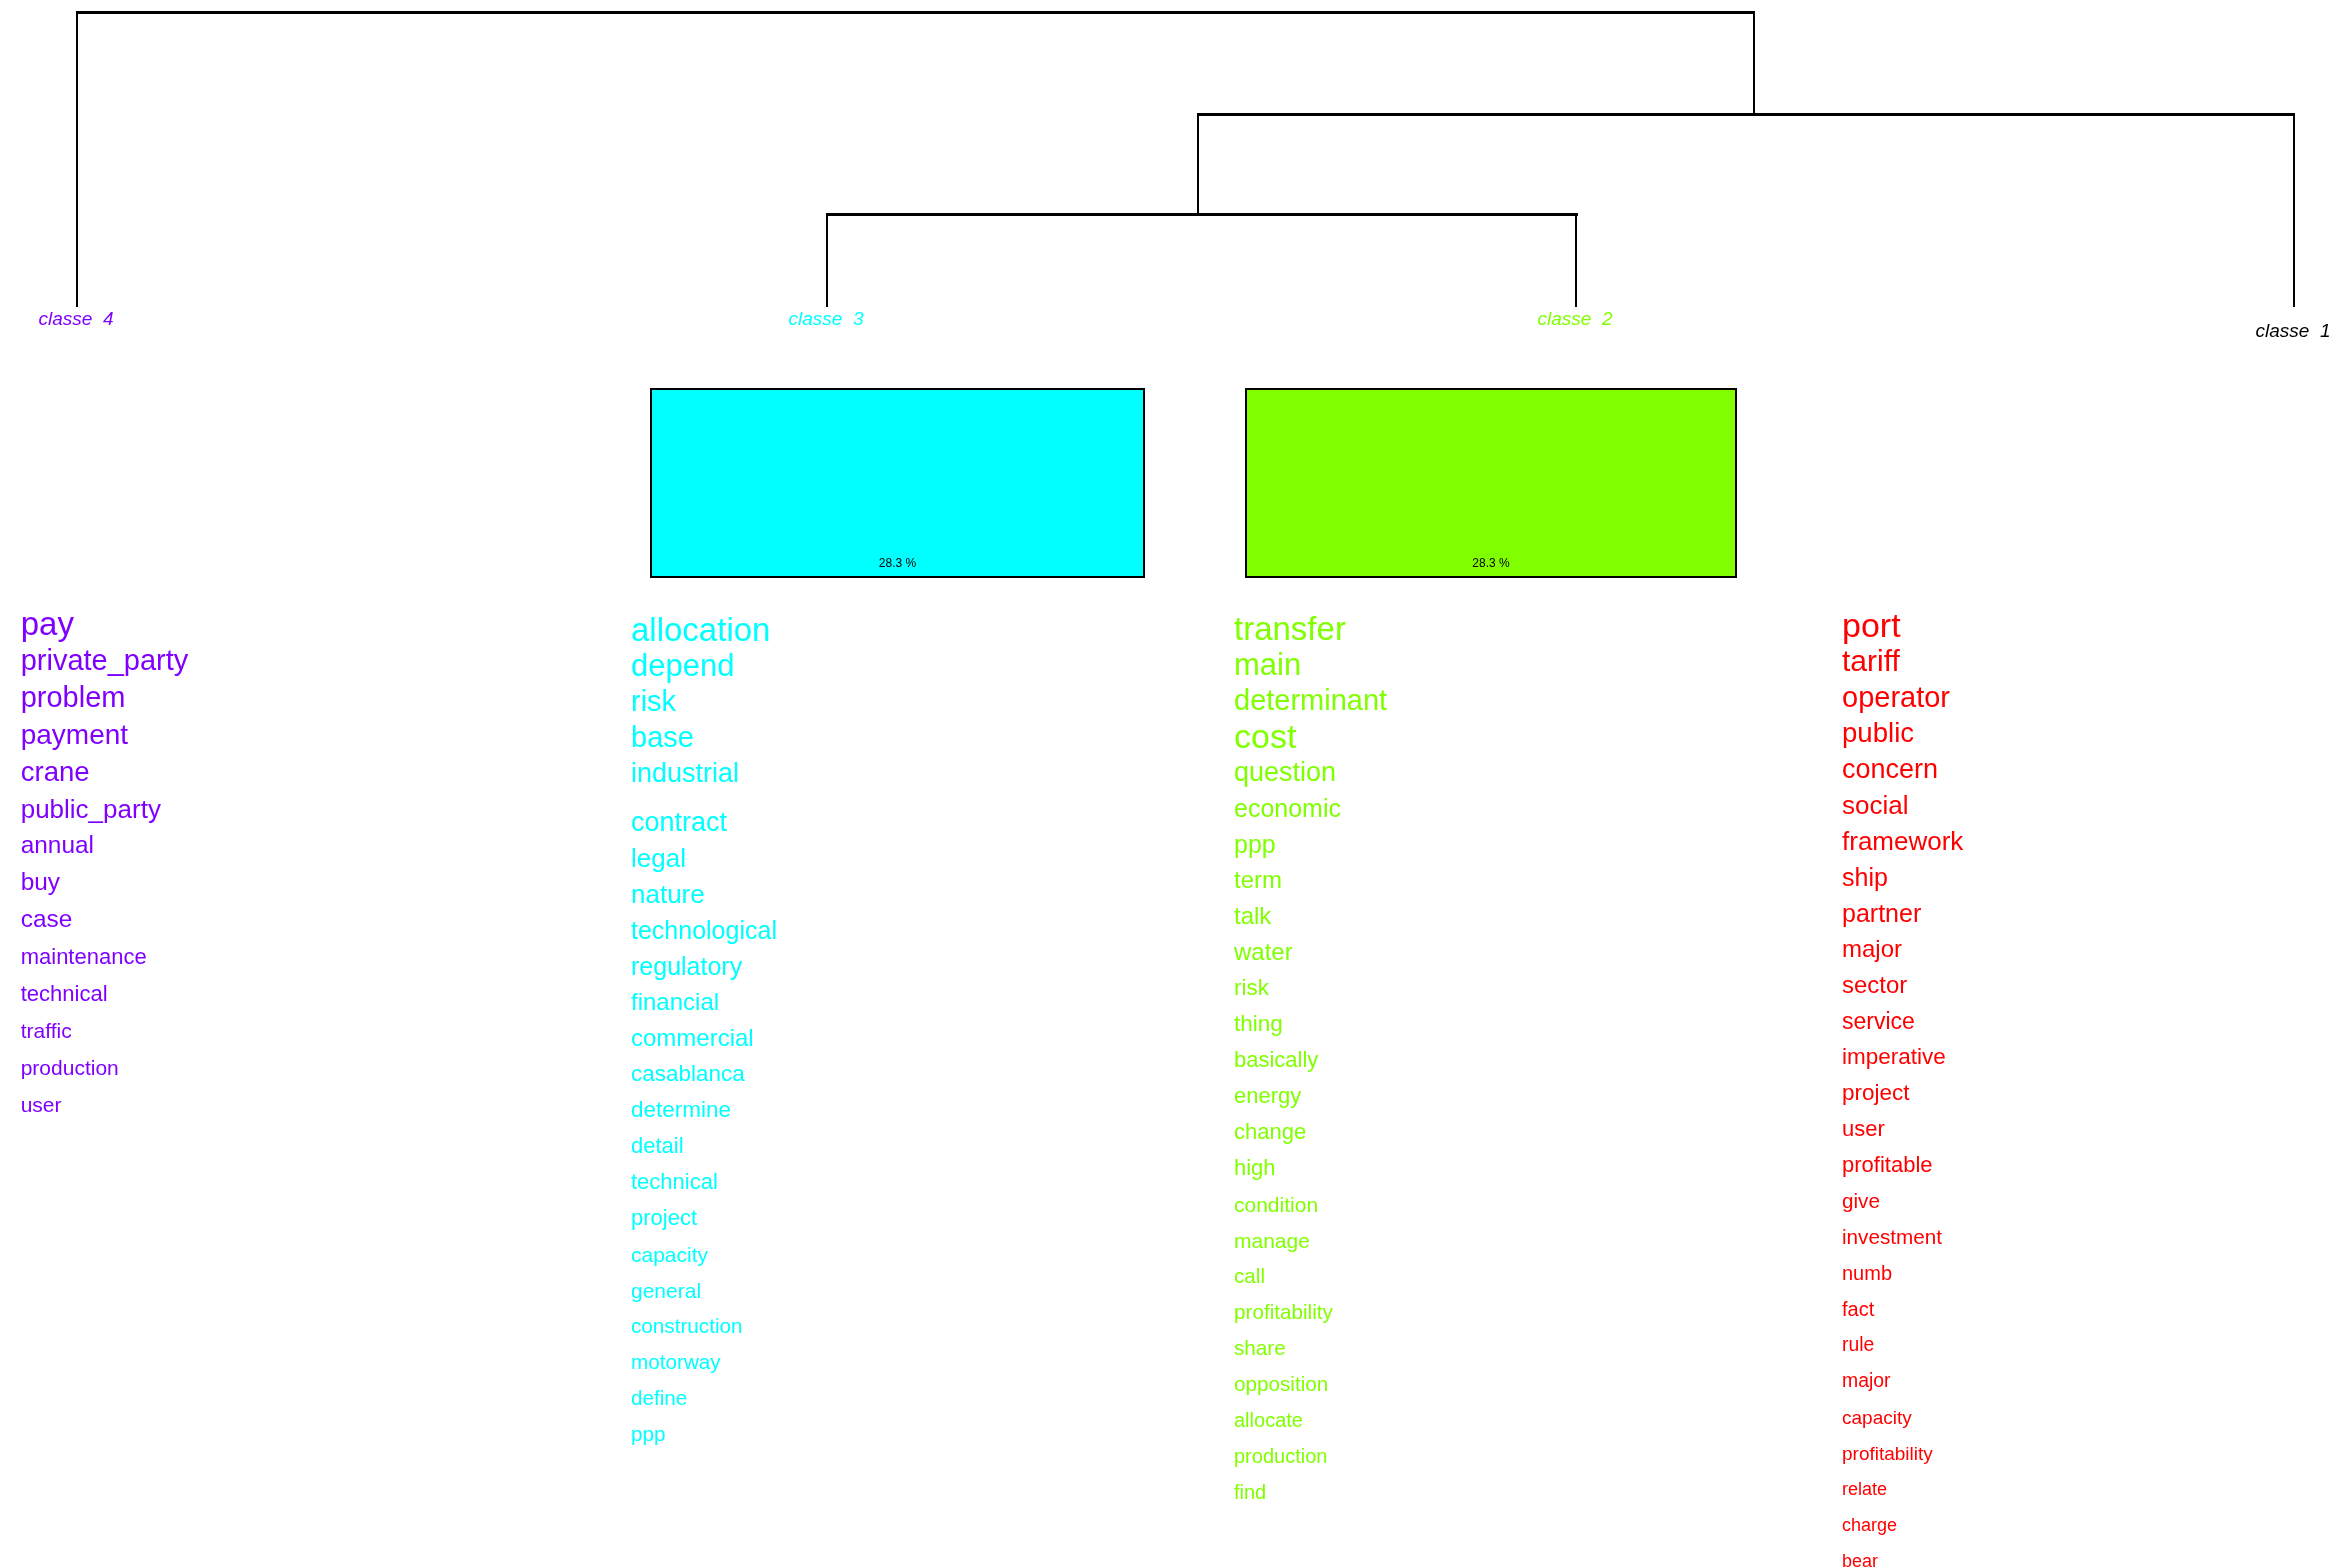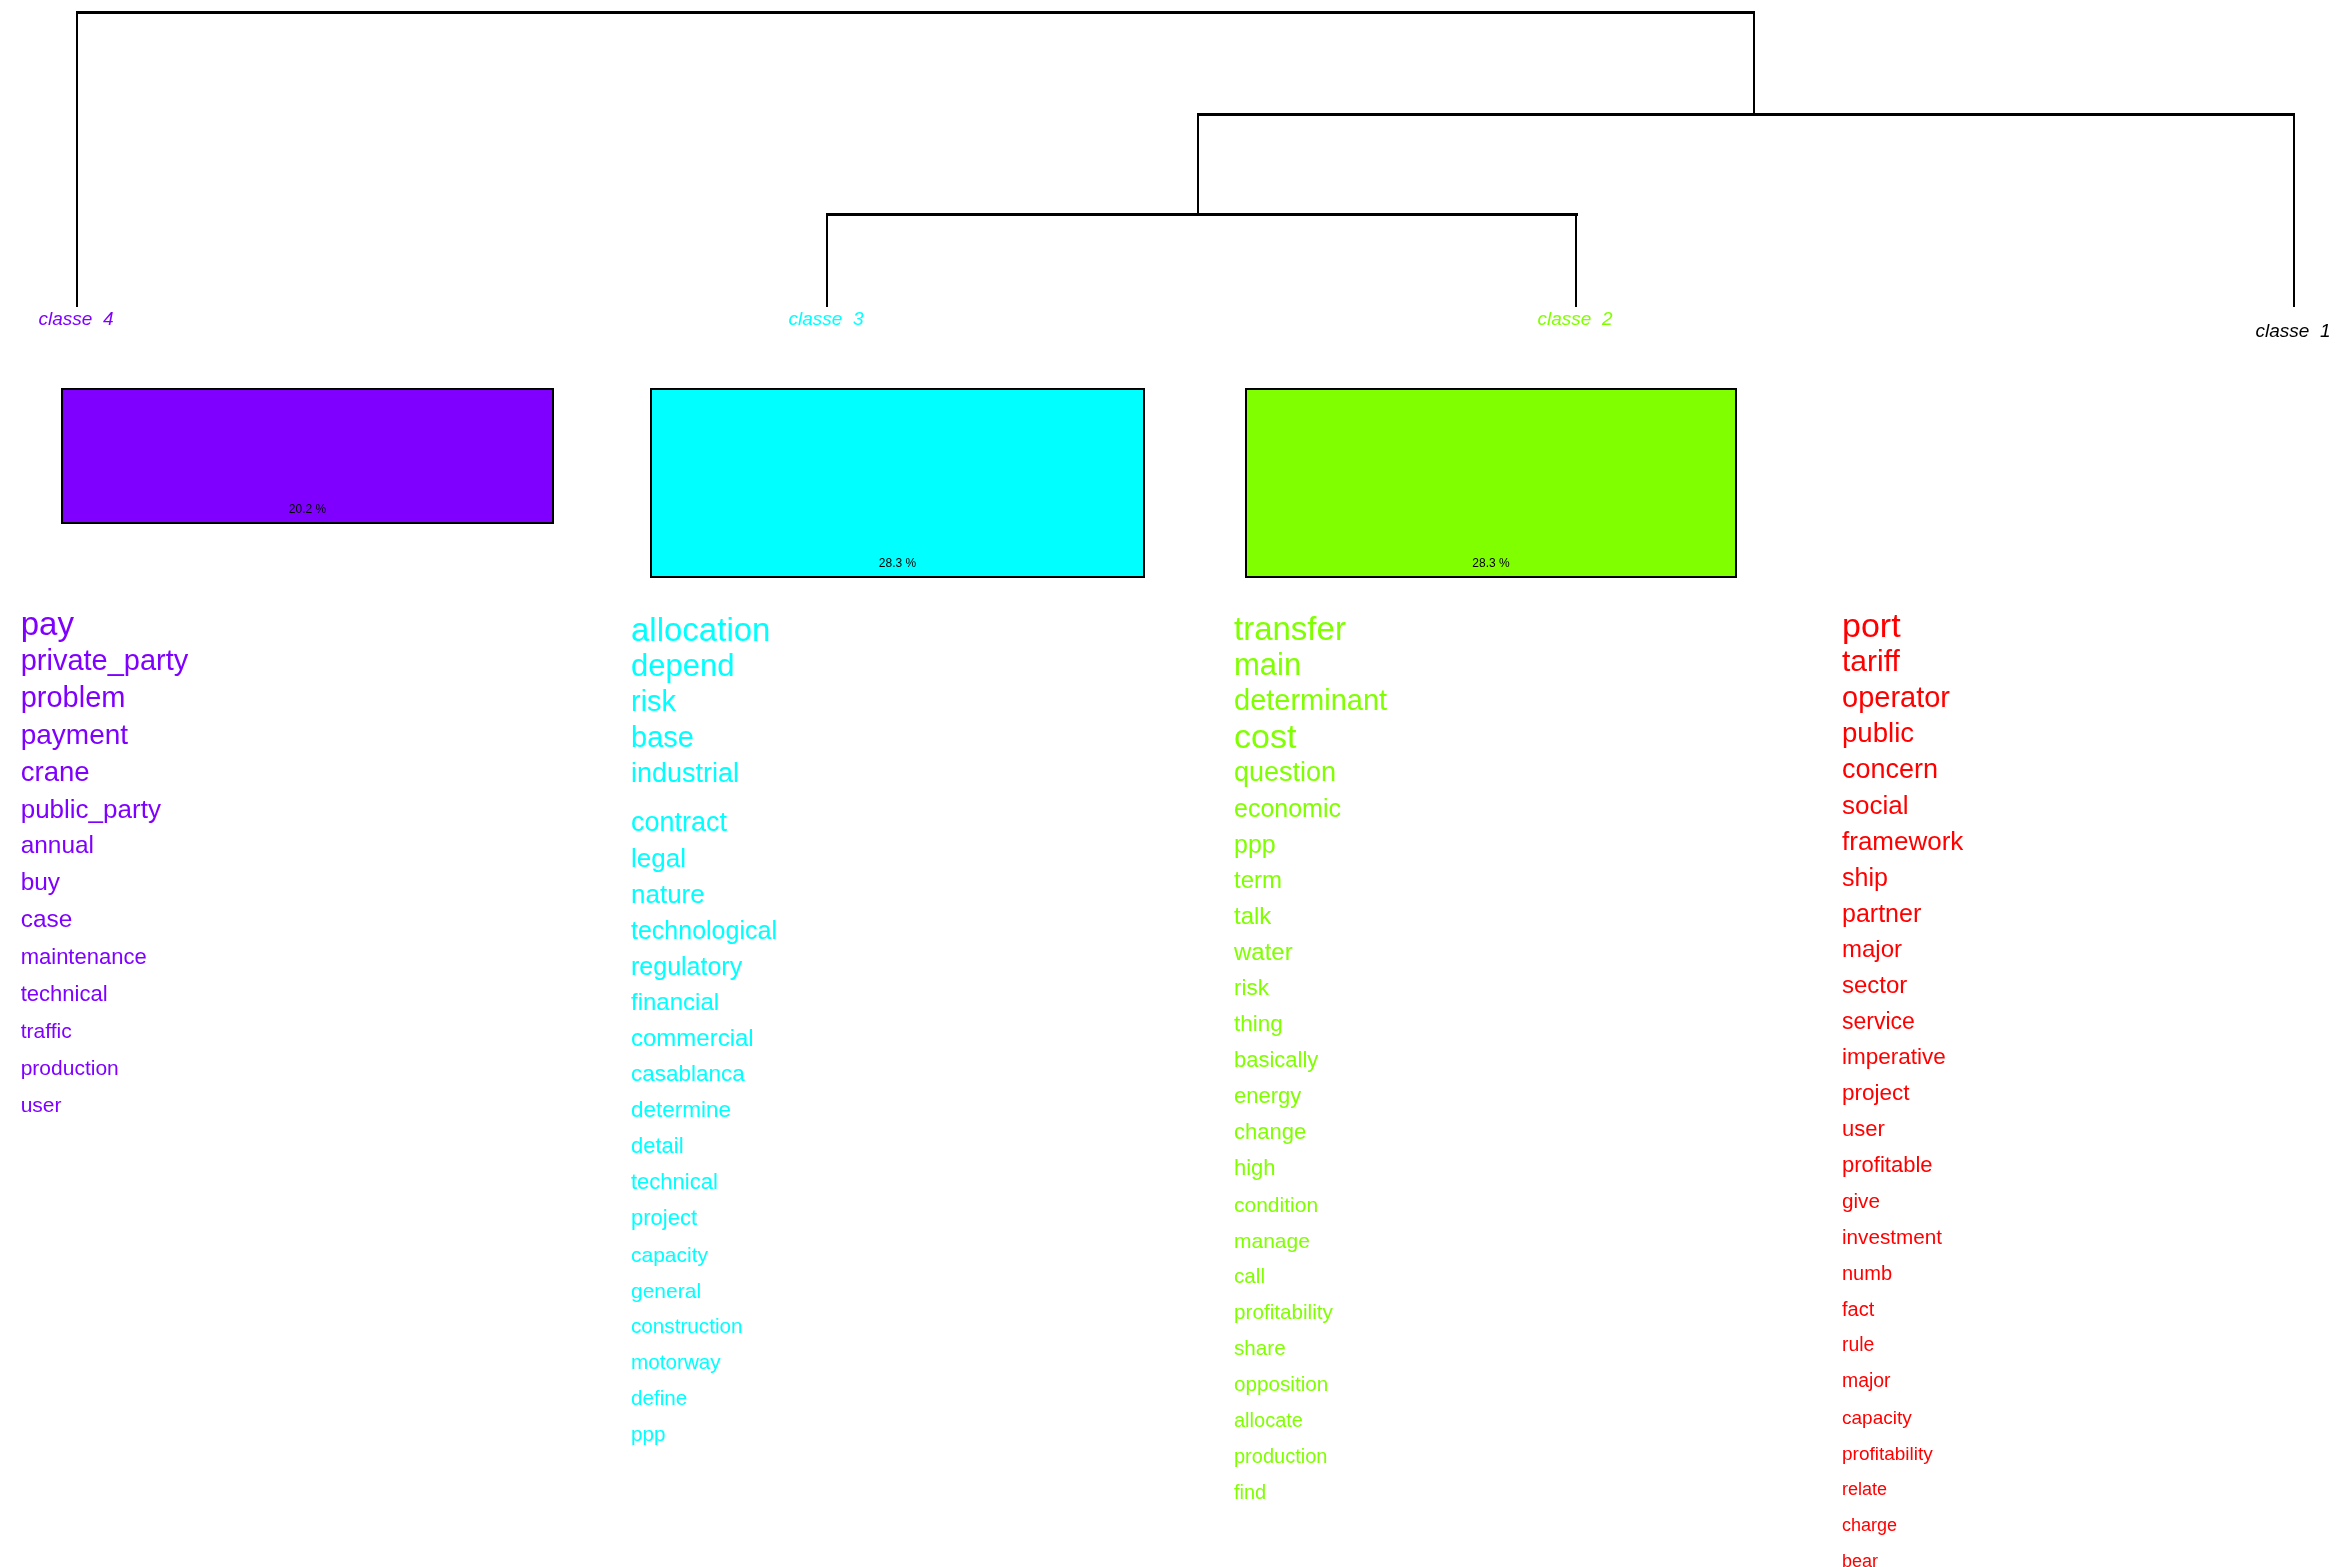--- a/index.html
+++ b/index.html
@@ -50,23 +50,20 @@
   <div class="vline" style="left:76px; top:11.3px; width:1.9px; height:296px;"></div>
   <div class="vline" style="left:1753px; top:11.3px; width:1.9px; height:104px;"></div>
   <div class="hline" style="left:1197px; top:113px; width:1097px; height:3.1px;"></div>
   <div class="vline" style="left:2293px; top:113px; width:1.9px; height:194px;"></div>
   <div class="vline" style="left:1197px; top:113px; width:1.9px; height:101px;"></div>
   <div class="hline" style="left:826px; top:213px; width:752px; height:3.1px;"></div>
   <div class="vline" style="left:826px; top:213px; width:1.9px; height:94px;"></div>
   <div class="vline" style="left:1575px; top:213px; width:1.9px; height:94px;"></div>
 
   <div class="class-label" style="left: 76px; top: 309px; color: rgb(128, 0, 255);">classe  4</div>
-  <div class="class-box" style="left: 61px; top: 388px; width: 493px; height: 136px; background: rgb(128, 0, 255);">
-    <div class="class-pct">20.2 %</div>
-  </div>
   <div class="word-list" style="left: 20.7px; top: 605px; color: rgb(128, 0, 255);">
       <div class="word" style="font-size: 33px; height: 37px;">pay</div>
       <div class="word" style="font-size: 29px; height: 37px;">private_party</div>
       <div class="word" style="font-size: 29px; height: 37px;">problem</div>
       <div class="word" style="font-size: 28px; height: 37px;">payment</div>
       <div class="word" style="font-size: 27.6px; height: 37px;">crane</div>
       <div class="word" style="font-size: 26px; height: 37px;">public_party</div>
       <div class="word" style="font-size: 24.4px; height: 37px;">annual</div>
       <div class="word" style="font-size: 24.4px; height: 37px;">buy</div>
       <div class="word" style="font-size: 24.4px; height: 37px;">case</div>

